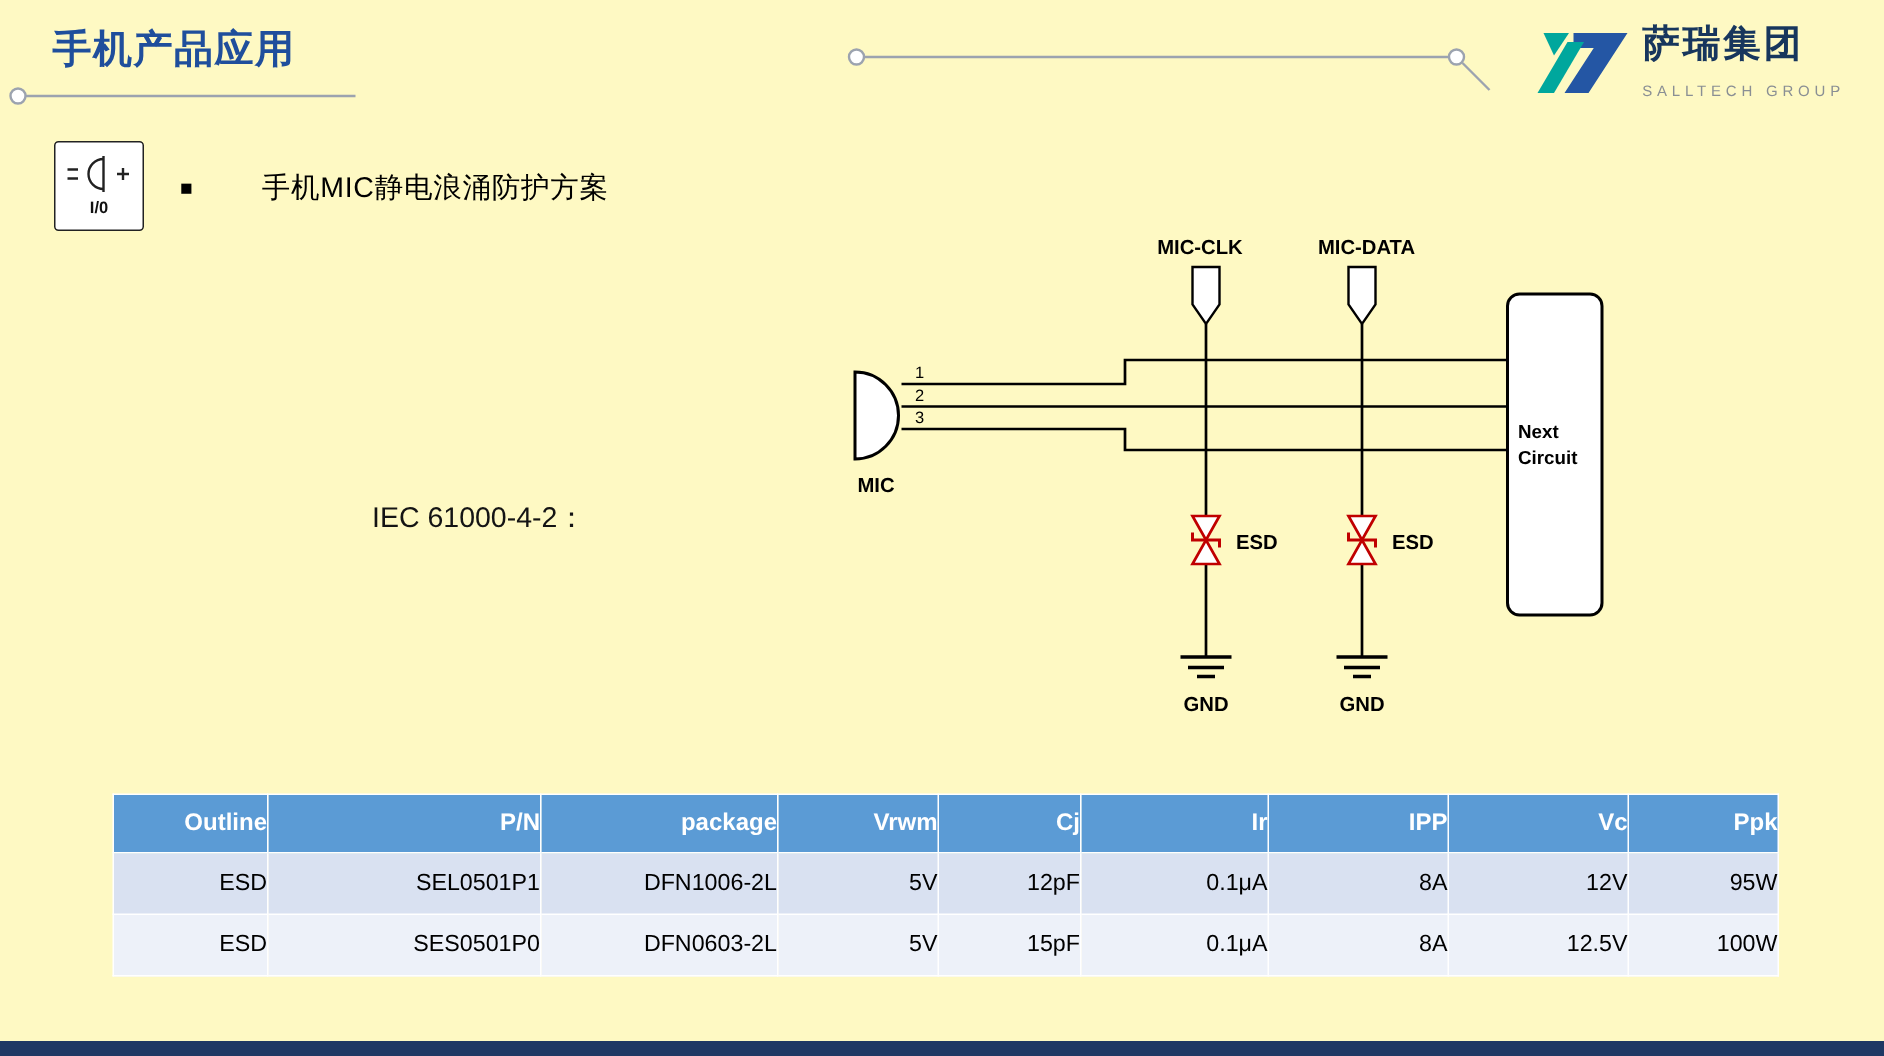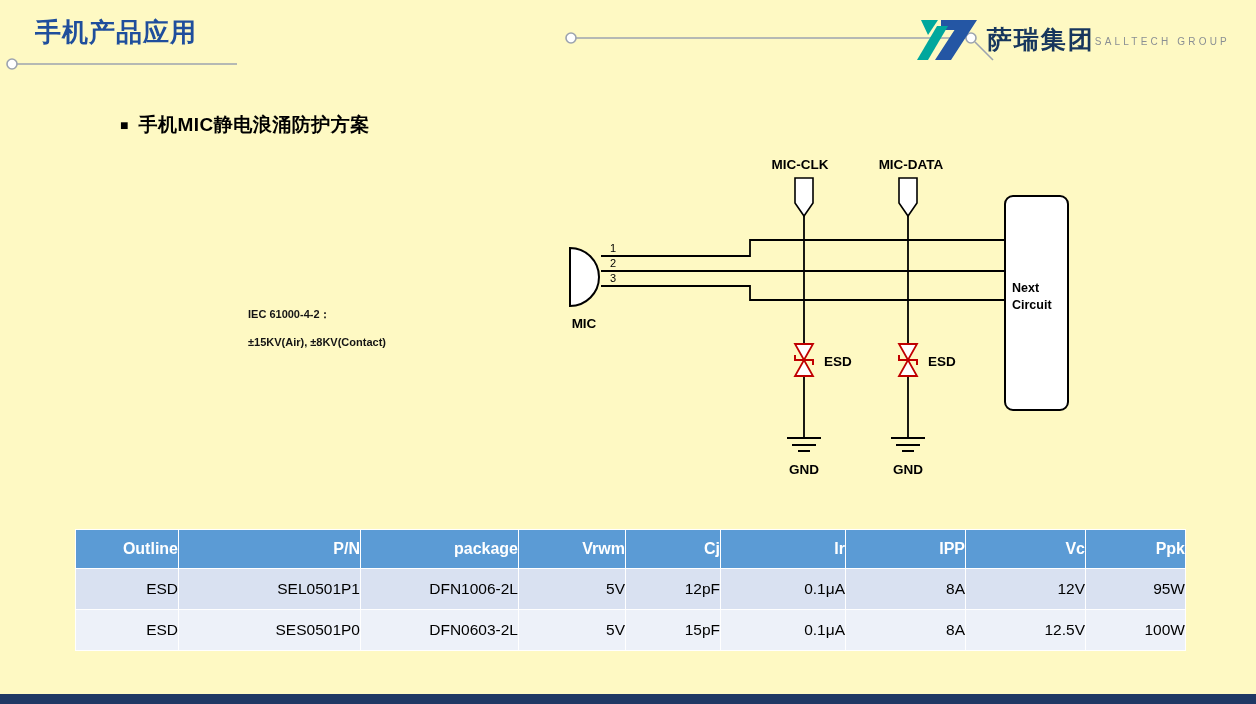--- a/index.html
+++ b/index.html
@@ -9,37 +9,37 @@
   }
   
   .page-title {
     position:absolute; left:35px; top:15px;
     font-size:26px; font-weight:bold; color:#1F4E9C; letter-spacing:1px;
   }
   .deco-svg { position:absolute; left:0; top:0; pointer-events:none; }
   .deco-line { stroke:#9CA3AF; stroke-width:1.6; fill:none; }
   .deco-ring { stroke:#9CA3AF; stroke-width:1.6; fill:#ffffff; }
   .logo { position:absolute; right:26px; top:14px; display:flex; align-items:center; gap:8px; }
-  .logo-text { display:flex; flex-direction:row; }
+  .logo-text { display:flex; flex-direction:column; }
   .logo-cn { font-size:25px; font-weight:bold; color:#17365D; letter-spacing:2px; line-height:30px; }
   .logo-en { font-size:10px; color:#8A8F94; letter-spacing:3.2px; margin-top:12px; }
   
   .io-badge {
     position:absolute; left:36px; top:94px; width:60px; height:60px;
     border:1.6px solid #222; border-radius:3px; box-sizing:border-box; background:#fff;
   }
   .io-sym { display:block; margin:4px auto 0 auto; }
   .io-stroke { stroke:#222; stroke-width:1.6; fill:none; }
   .io-label { text-align:center; font-size:11px; font-weight:bold; color:#111; margin-top:0px; }
   
   .section-heading { position:absolute; left:120px; top:112px; display:flex; align-items:center; gap:10px; }
   .section-bullet { font-size:14px; color:#000; }
-  .section-title { font-size:19px; font-weight:bold; color:#000; letter-spacing:0.5px; }
-  
-  .iec-note { position:absolute; left:248px; top:300px; font-size:11px; color:#141414; line-height:28px;font-weight:bold; }
+  .section-title { font-size:19px; font-weight:normal; color:#000; letter-spacing:0.5px;margin-left:36px; }
+  
+  .iec-note { position:absolute; left:248px; top:332px; font-size:19px; color:#141414; line-height:28px; }
   .diagram-svg { position:absolute; left:540px; top:148px; }
   .wire { stroke:#000; stroke-width:1.8; fill:none; }
   .comp { stroke:#000; stroke-width:2; fill:#ffffff; }
   .conn { stroke:#000; stroke-width:1.6; fill:#ffffff; }
   .esd  { stroke:#C00000; stroke-width:1.8; fill:#ffffff; }
   .esd-bar { stroke:#C00000; stroke-width:2; fill:none; }
   .gnd { stroke:#000; stroke-width:2.2; fill:none; }
   .lbl { font-family:"Liberation Sans","DejaVu Sans",sans-serif; font-size:13.5px; font-weight:bold; fill:#000; }
   .pin { font-family:"Liberation Sans","DejaVu Sans",sans-serif; font-size:11px; fill:#000; }
   .nc  { font-family:"Liberation Sans","DejaVu Sans",sans-serif; font-size:12.5px; font-weight:bold; fill:#000; }
@@ -81,29 +81,39 @@
       <polygon fill="#2456A4" points="26,6 62,6 36,46 20,46 39.5,16 26,16"></polygon>
       <polygon fill="#00A79D" points="2,46 22,12 33,12 13,46"></polygon>
       <polygon fill="#00A79D" points="6,6 23,6 13,21"></polygon>
     </svg>
     <div class="logo-text">
       <span class="logo-cn">萨瑞集团</span>
       <span class="logo-en">SALLTECH GROUP</span>
     </div>
   </div>
 
+  <div class="io-badge">
+    <svg class="io-sym" width="56" height="34" viewBox="0 0 56 34">
+      <line class="io-stroke" x1="7" y1="14" x2="14" y2="14"></line>
+      <line class="io-stroke" x1="7" y1="20" x2="14" y2="20"></line>
+      <path class="io-stroke" d="M31 7 A10 10 0 1 0 31 27"></path>
+      <line class="io-stroke" x1="31" y1="5" x2="31" y2="29"></line>
+      <line class="io-stroke" x1="40" y1="17" x2="48" y2="17"></line>
+      <line class="io-stroke" x1="44" y1="13" x2="44" y2="21"></line>
+    </svg>
+    <div class="io-label">I/0</div>
+  </div>
 
   <div class="section-heading">
     <span class="section-bullet">■</span>
     <span class="section-title">手机MIC静电浪涌防护方案</span>
   </div>
 
   <div class="iec-note">
     <div>IEC 61000-4-2：</div>
-    <div>±15KV(Air), ±8KV(Contact)</div>
   </div>
 
   <svg class="diagram-svg" width="560" height="352" viewBox="540 148 560 352">
 
     <text class="lbl" x="800" y="169" text-anchor="middle">MIC-CLK</text>
     <text class="lbl" x="911" y="169" text-anchor="middle">MIC-DATA</text>
 
     <polygon class="conn" points="795,178 813,178 813,203 804,216 795,203"></polygon>
     <polygon class="conn" points="899,178 917,178 917,203 908,216 899,203"></polygon>
 

